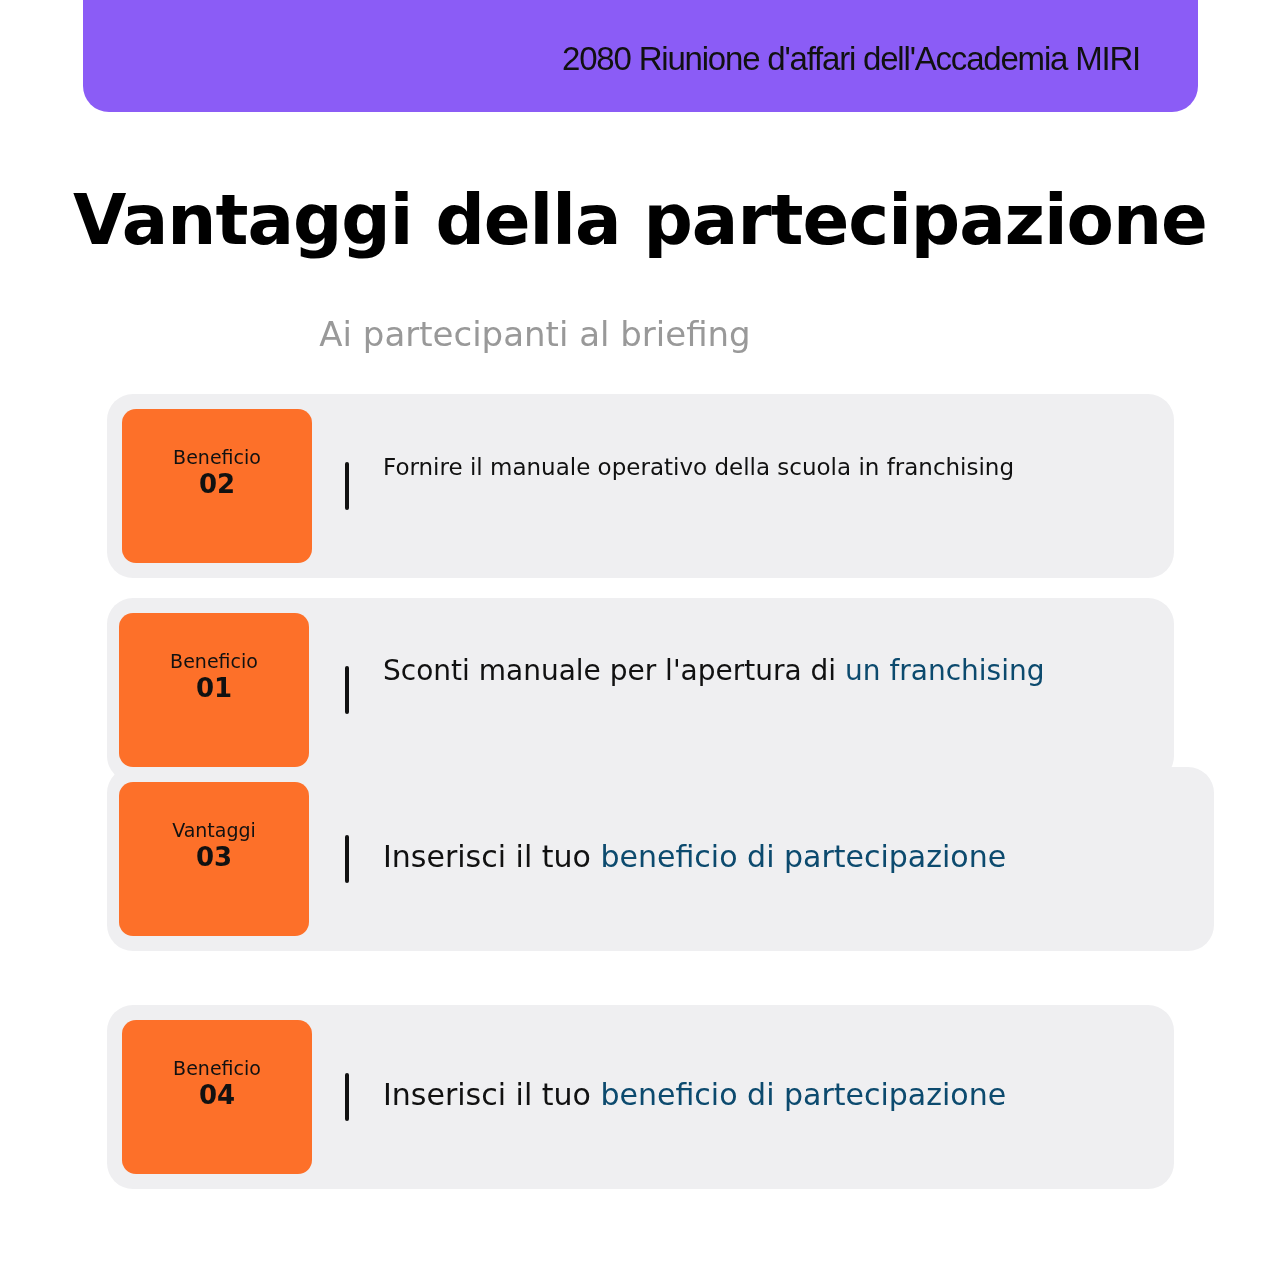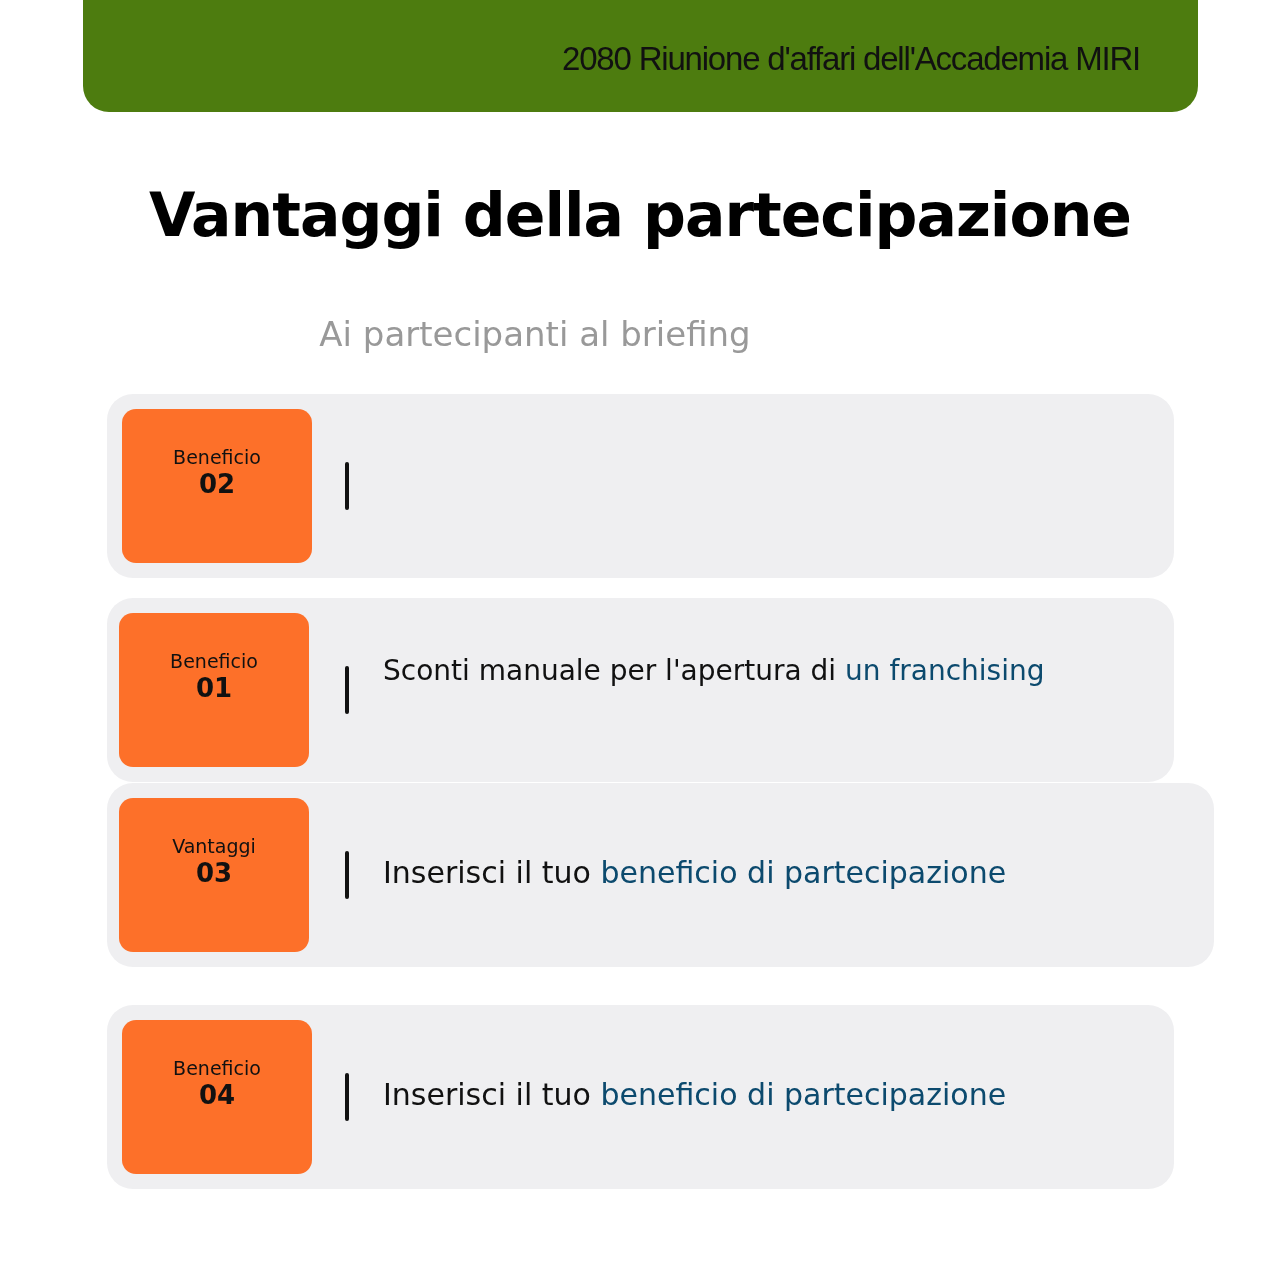--- a/index.html
+++ b/index.html
@@ -2,29 +2,29 @@
 <html><head>
   <meta charset="utf-8">
   <style>
     html, body { margin: 0; padding: 0; }
     body {
       width: 1280px; height: 1280px; background: #ffffff; position: relative; overflow: hidden;
       font-family: "DejaVu Sans", sans-serif;
     }
     .banner {
       position: absolute; left: 83px; top: 0; width: 1115px; height: 112px;
-      background: #4d7c0f; border-radius: 0 0 26px 26px;
+      background: #8b5cf6; border-radius: 0 0 26px 26px;
     }
     .banner-text {
       position: absolute; right: 58px; top: 40px; font-size: 33px; color: #111;
       letter-spacing: -1.2px; font-family: "Liberation Sans", sans-serif;
     }
     .title {
       position: absolute; left: 0; top: 180px; width: 1280px; text-align: center;
-      font-size: 60px; font-weight: bold; color: #000; letter-spacing: -1px;
+      font-size: 69px; font-weight: bold; color: #000; letter-spacing: -1px;
     }
     .subtitle {
       position: absolute; left: 0; top: 314px; width: 1070px; text-align: center;
       font-size: 34px; color: #999999;
     }
     .card {
       position: absolute; left: 107px; width: 1067px; height: 184px;
       background: #efeff1; border-radius: 26px;
     }
     .badge {
@@ -52,34 +52,37 @@
 
 <div class="title">Vantaggi della partecipazione</div>
 <div class="subtitle">Ai partecipanti al briefing</div>
 
 <div class="card" style="top:394px;">
   <div class="badge" style="left:15px;">
     <div class="badge-label">Beneficio</div>
     <div class="badge-num">02</div>
   </div>
   <div class="bar" style="top:68px;"></div>
+  <div class="card-text" style="top:60px; font-size:23px;">
+    <span>Fornire il manuale operativo della scuola in franchising</span><span class="hl"></span>
+  </div>
 </div>
 
 <div class="card" style="top:598px;">
   <div class="badge" style="left:12px;">
     <div class="badge-label">Beneficio</div>
     <div class="badge-num">01</div>
   </div>
   <div class="bar" style="top:68px;"></div>
   <div class="card-text" style="top:56px; font-size:28px;">
     <span>Sconti manuale per l'apertura di </span><span class="hl">un franchising</span>
   </div>
 </div>
 
-<div class="card" style="top:783px;padding-left:40px;">
+<div class="card" style="top:767px;padding-left:40px;">
   <div class="badge" style="left:12px;">
     <div class="badge-label">Vantaggi</div>
     <div class="badge-num">03</div>
   </div>
   <div class="bar" style="top:68px;"></div>
   <div class="card-text" style="top:72px; font-size:30px;">
     <span>Inserisci il tuo </span><span class="hl">beneficio di partecipazione</span>
   </div>
 </div>
 

